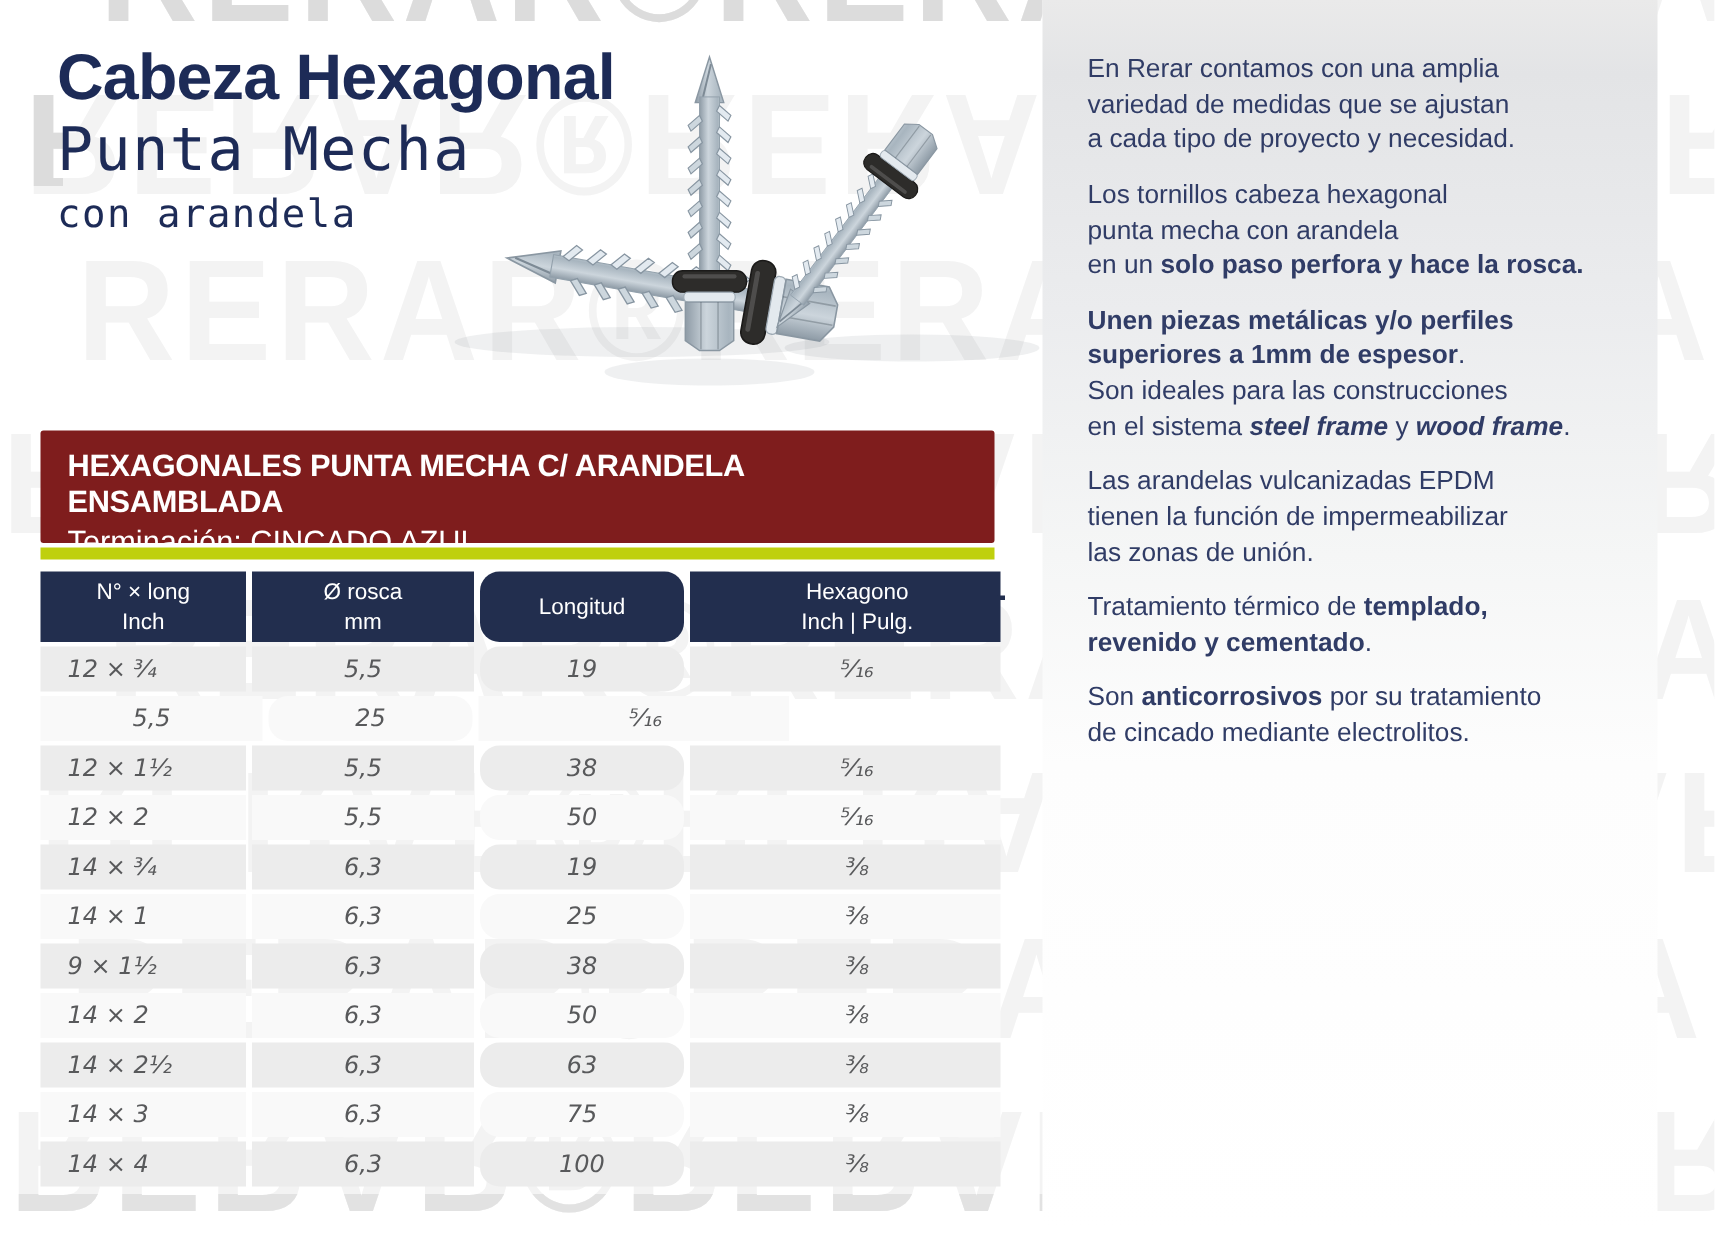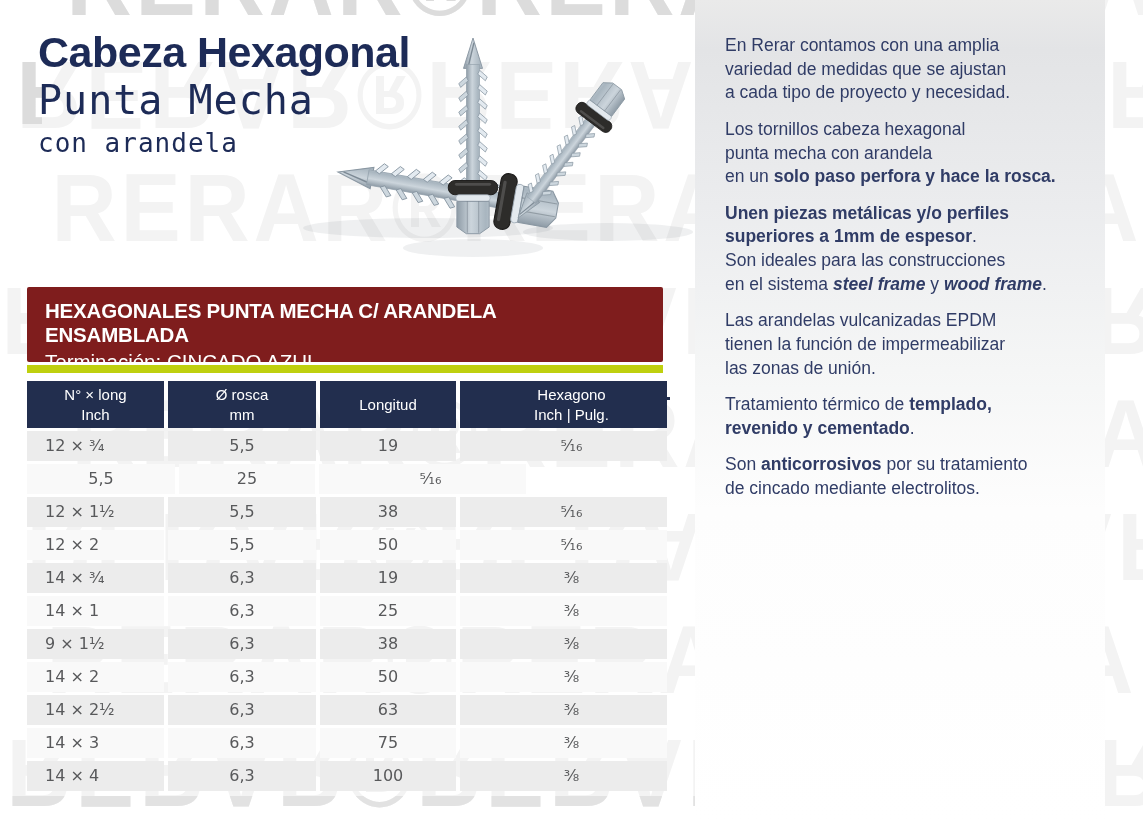--- a/index.html
+++ b/index.html
@@ -42,24 +42,25 @@
   .t-row { display:flex; gap:4px; }
   .t-head .cell {
     background:#222e4e; color:#fff; height:47px;
     display:flex; flex-direction:column; justify-content:center; align-items:center;
     font-size:15px; line-height:1.3; font-family:"Liberation Sans", sans-serif;
   }
   .t-body .t-row { margin-top:3px; }
   .t-body .cell {
     height:30px; line-height:30px; font-size:16px; color:#58595b;
     text-align:center;
+    font-style:italic;
   }
   .t-body .t-row:nth-child(odd)  .cell { background:#ececec; }
   .t-body .t-row:nth-child(even) .cell { background:#f9f9f9; }
-  .c1 { width:137px; } .c2 { width:148px; } .c3 { width:136px; } .c4 { width:207px;padding-left:16px; }
+  .c1 { width:137px; } .c2 { width:148px; } .c3 { width:136px;border-radius:13px; } .c4 { width:207px;padding-left:16px; }
   .t-body .c1 { text-align:left; padding-left:18px; }
   .cut-mark { position:absolute; left:665px; top:397px; width:5px; height:3px; background:#222e4e; z-index:2; }
   
   .right-panel {
     position:absolute; left:695px; top:0; width:410px; height:822px; z-index:2;
     background:linear-gradient(180deg,#eaeaea 0%,#e3e4e6 6%,#ebecee 25%,#f5f6f6 45%,#fdfdfd 62%,#ffffff 100%);
     padding:34px 18px 0 30px; color:#303c66;
     font-size:17.5px; line-height:1.35;
   }
   .right-panel p { margin-bottom:13px; }

